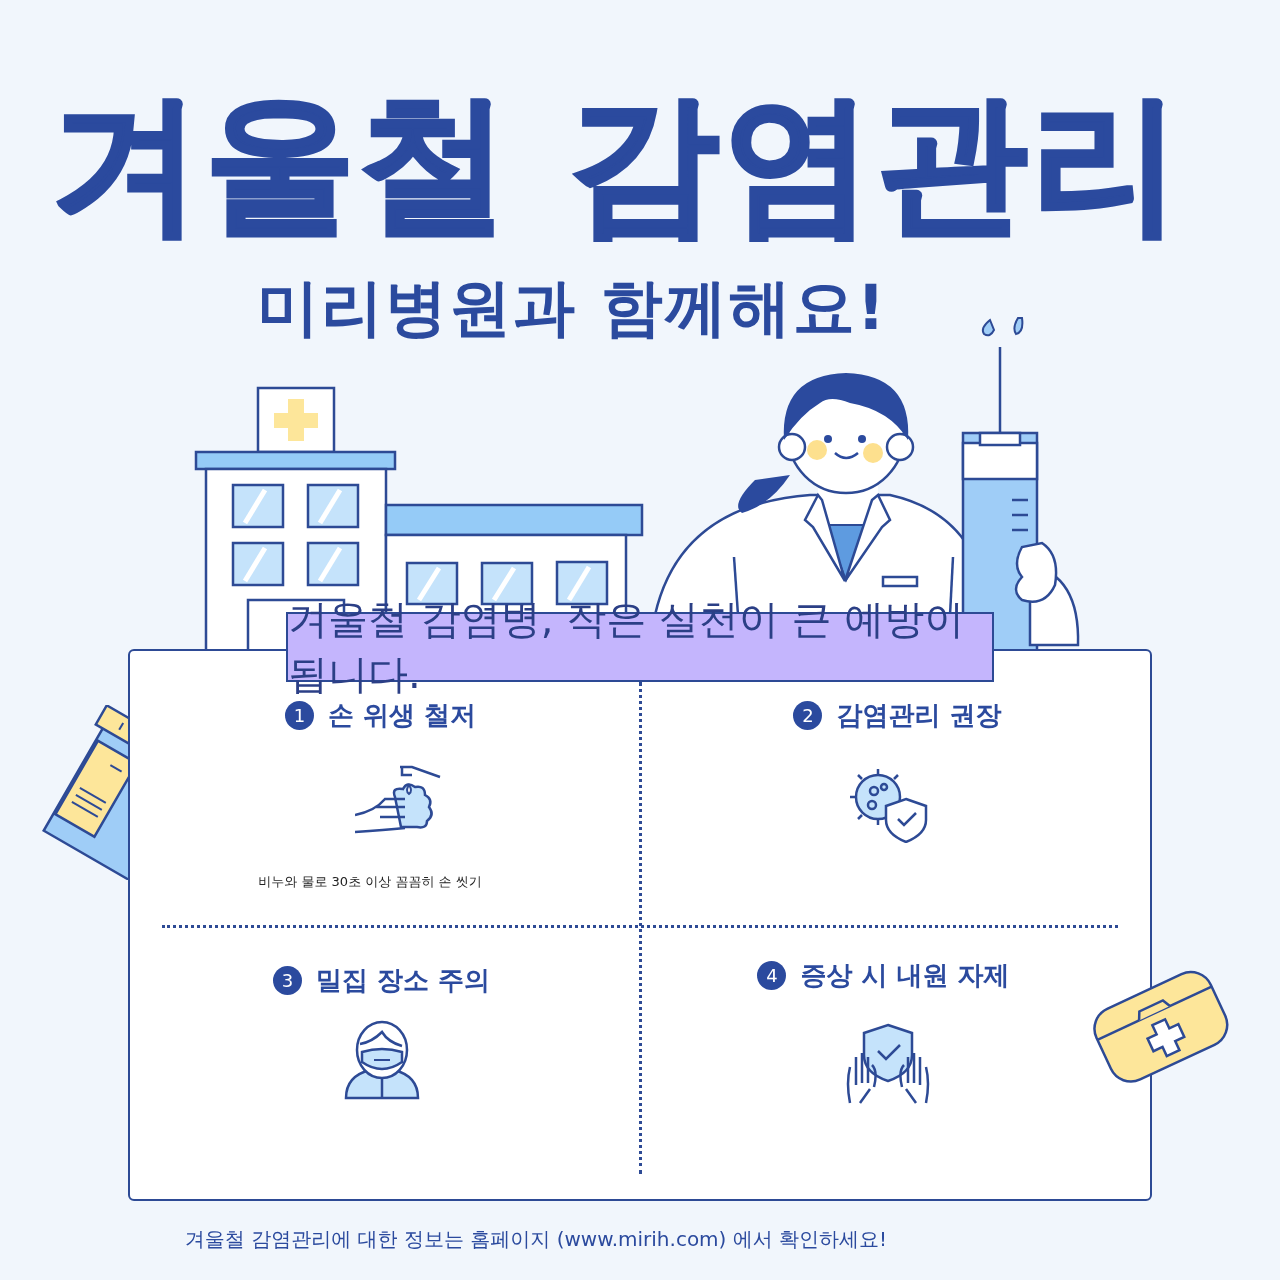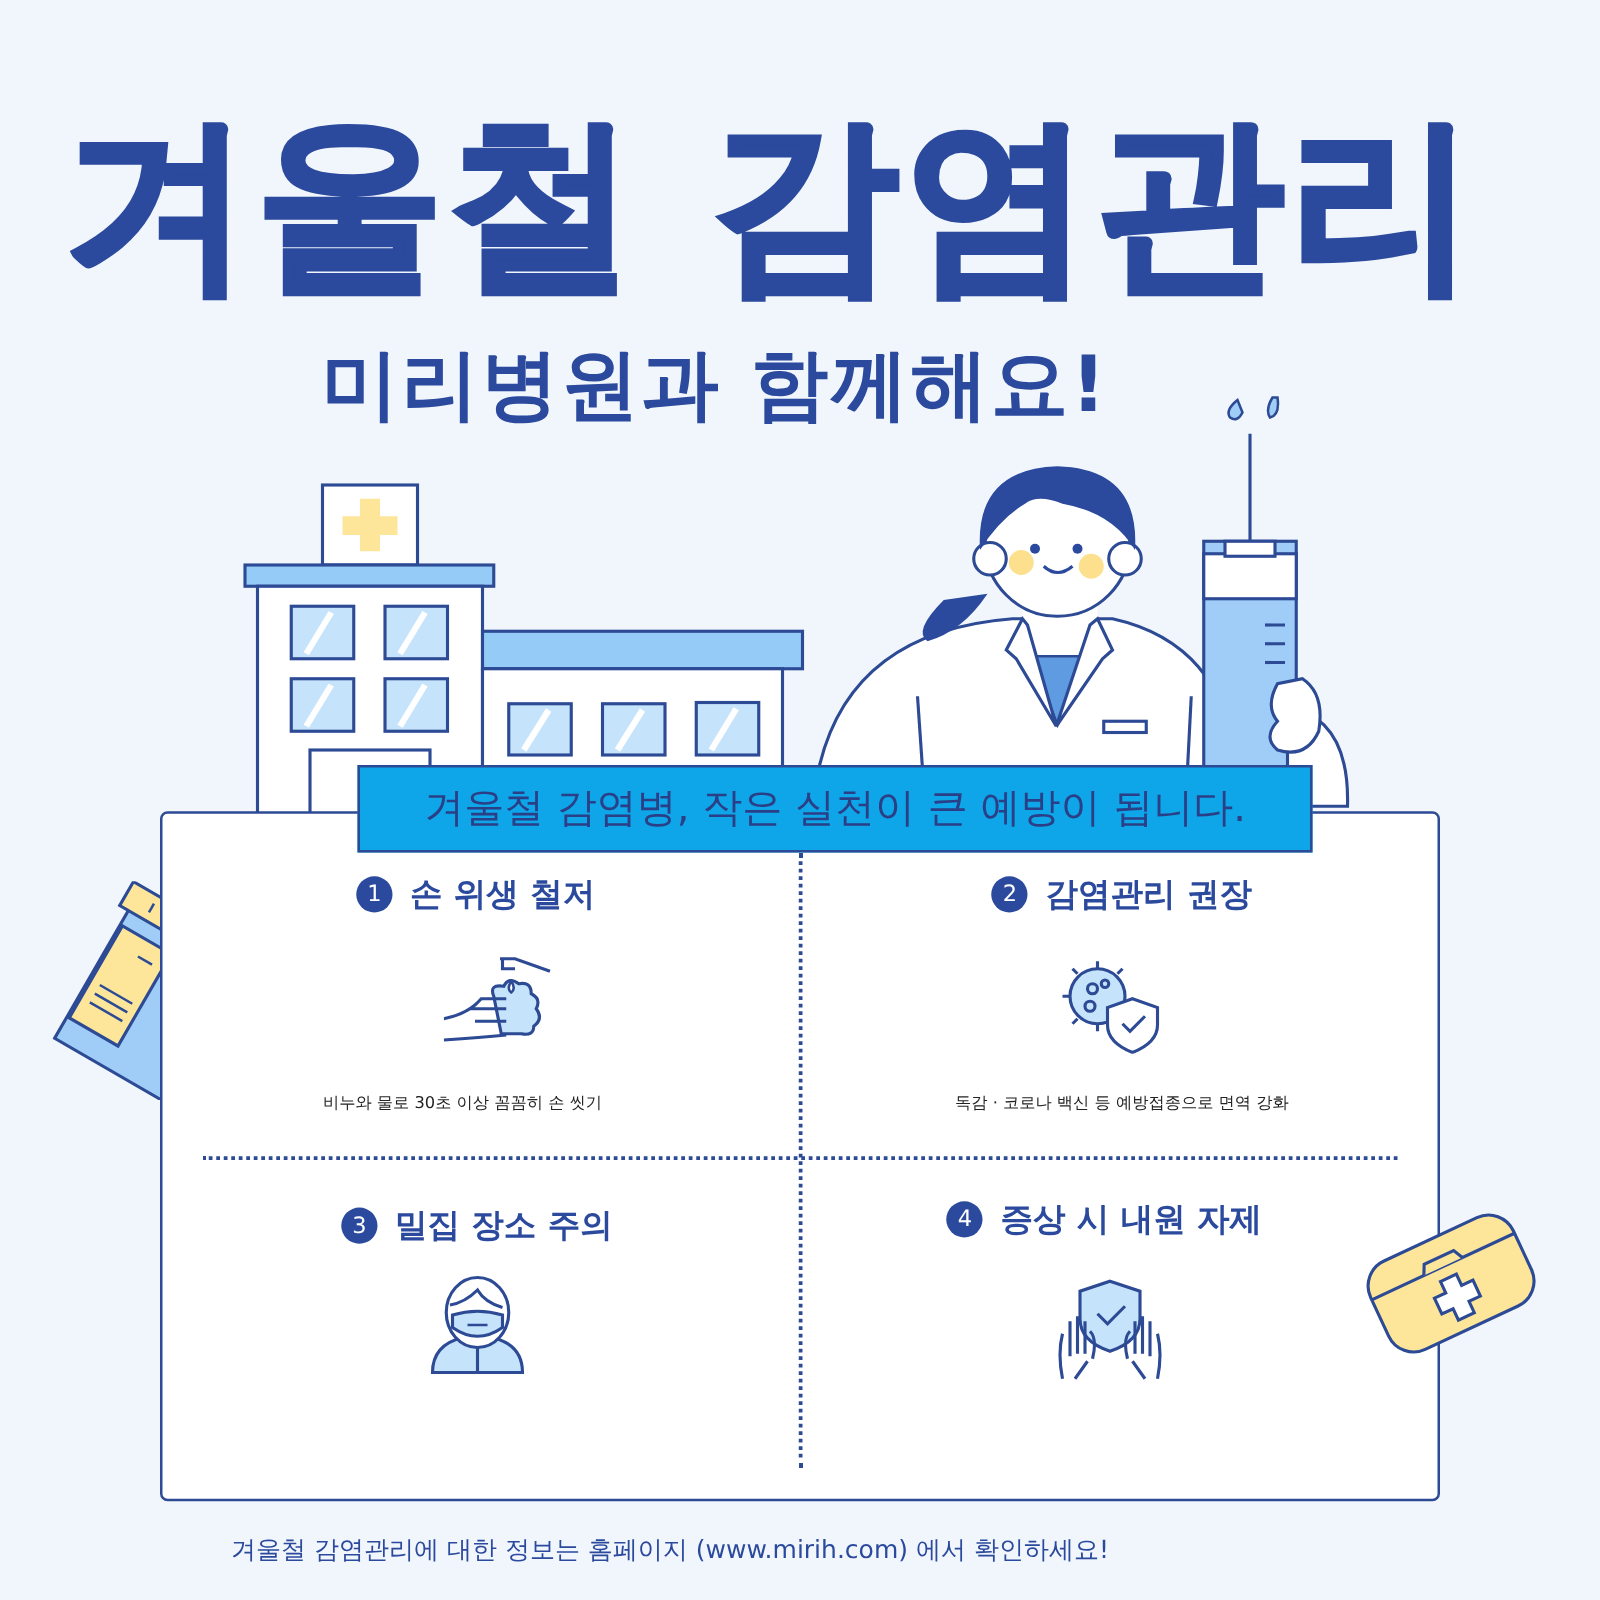--- a/index.html
+++ b/index.html
@@ -20,24 +20,24 @@
     left: 0; width: 1144px; top: 268px; text-align: center;
     font-size: 62px; font-weight: 700; color: #2b4a9e;
     line-height: 80px; letter-spacing: 2px;
   }
   .card {
     left: 128px; top: 649px; width: 1024px; height: 552px;
     background: #ffffff; border: 2px solid #2d4a95; border-radius: 6px;
     box-sizing: border-box;
   }
   .banner {
-    left: 286px; top: 612px; width: 764px; height: 70px;
-    background: #0ea5e9; border: 2px solid #2d4a95; box-sizing: border-box;
+    left: 286px; top: 612px; width: 708px; height: 70px;
+    background: #c4b5fd; border: 2px solid #2d4a95; box-sizing: border-box;
     display: flex; align-items: center; justify-content: center;
-    font-size: 32px; color: #2b3f86; font-weight: 500; letter-spacing: 0px;
+    font-size: 40px; color: #2b3f86; font-weight: 500; letter-spacing: 0px;
     z-index: 3;
   }
   .vdiv {
     left: 639px; top: 682px; height: 492px; width: 0;
     border-left: 3px dotted #2d4a95;
   }
   .hdiv {
     left: 162px; top: 925px; width: 956px; height: 0;
     border-top: 3px dotted #2d4a95;
   }
@@ -225,21 +225,20 @@
       <g stroke="#2d4a95" stroke-width="2.5" fill="none">
         <path d="M32 12 v-6 M10 34 h-6 M16 16 l-4 -4 M48 16 l4 -4 M16 52 l-4 4 M32 56 v6"></path>
         <circle cx="28" cy="28" r="4"></circle>
           <circle cx="38" cy="24" r="3"></circle>
           <circle cx="26" cy="42" r="4"></circle>
       </g>
       <path d="M60 36 l20 7 v14 q0 14 -20 22 q-20 -8 -20 -22 v-14 z" fill="#fff" stroke="#2d4a95" stroke-width="2.5"></path>
       <path d="M52 56 l6 6 l12 -12" fill="none" stroke="#2d4a95" stroke-width="2.5"></path>
     </svg>
   </div>
-  <div class="item-desc" style="margin-top:30px;">독감 · 코로나 백신 등 예방접종으로 면역 강화</div>
 </div>
 
 <div class="abs" style="left:165px; top:963px; width:470px;">
   <div class="item-title" style="justify-content:flex-start; padding-left:108px;">
     <span class="badge">3</span>
     <span>밀집 장소 주의</span>
   </div>
   <div style="display:flex; justify-content:center; margin-top:22px; padding-right:36px;">
     <svg width="76" height="80" viewBox="0 0 76 80">
       <path d="M2 78 q0 -22 24 -28 l12 8 l12 -8 q24 6 24 28 z" fill="#c5e3fb" stroke="#2d4a95" stroke-width="2.5"></path>

